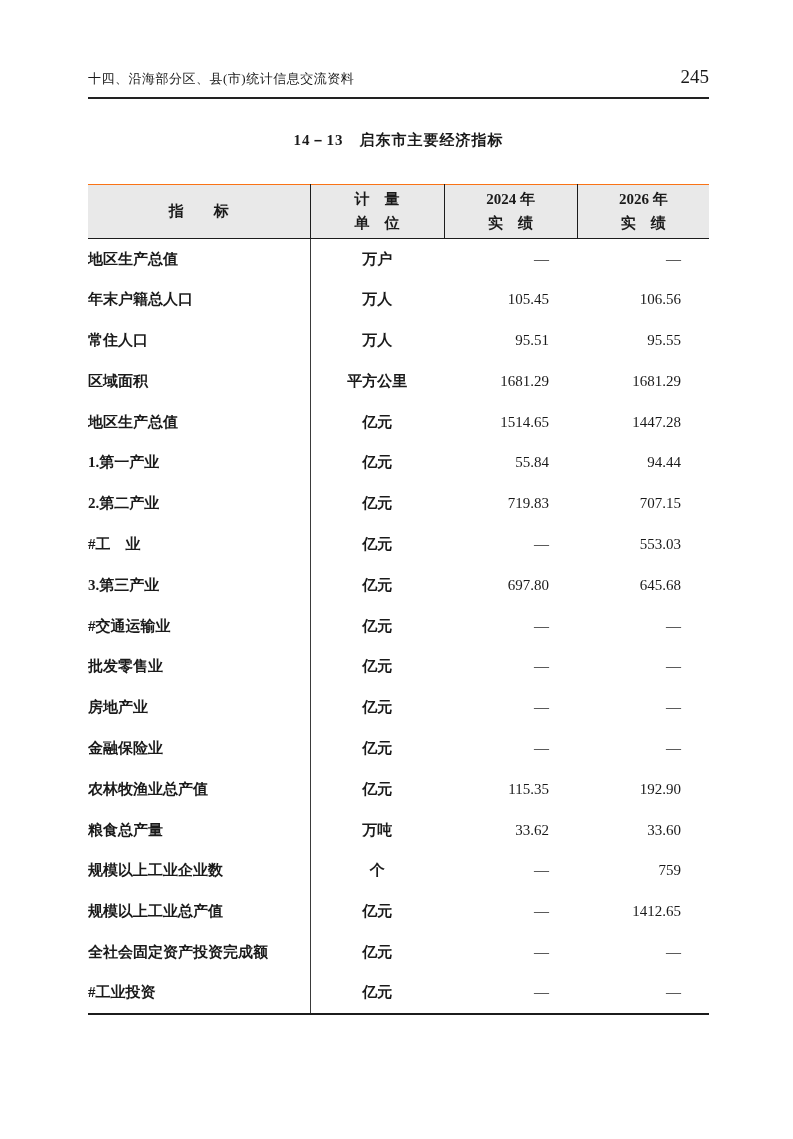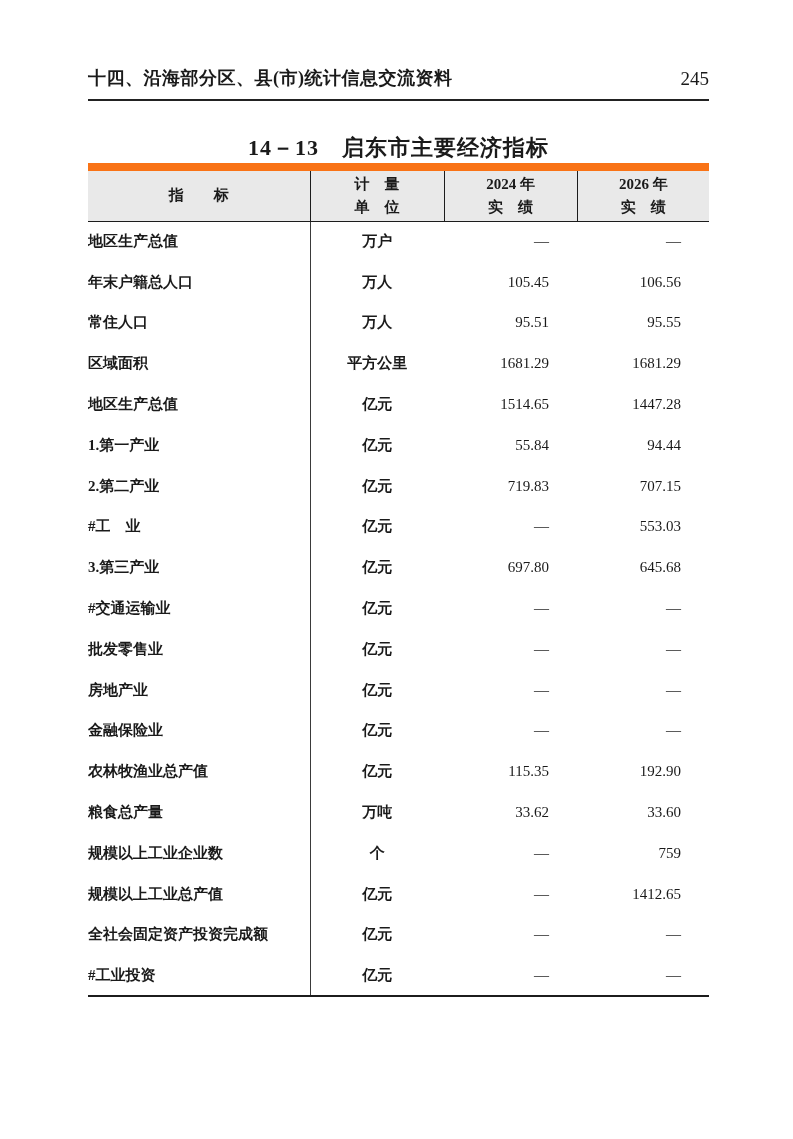--- a/index.html
+++ b/index.html
@@ -23,46 +23,47 @@
     width: 621px;
   }
   
   .doc-header {
     display: flex;
     justify-content: space-between;
     align-items: flex-end;
     padding-top: 66px;
   }
   .doc-header .running-title {
-    font-weight: bold;
-    font-size: 18px;
+    font-weight: normal;
+    font-size: 13px;
     letter-spacing: 0.5px;
   }
   .doc-header .page-number {
     font-size: 19px;
     font-weight: 400;
   }
   .header-rule {
     margin-top: 9px;
     border-bottom: 2px solid #222;
   }
   
   .doc-title {
     margin-top: 32px;
     text-align: center;
-    font-size: 22px;
+    font-size: 15px;
     font-weight: bold;
     letter-spacing: 1px;
   }
   
   table.stat-table {
+    margin-top: 34px;
     width: 621px;
     border-collapse: collapse;
     table-layout: fixed;
-    border-top: 8px solid #f97316;
+    border-top: 1px solid #f97316;
     border-bottom: 2px solid #1c1c1c;
   }
   .stat-table thead tr {
     height: 54px;
   }
   .stat-table th {
     background: #e9e9e9;
     border-bottom: 1px solid #1c1c1c;
     font-size: 15px;
     font-weight: bold;

